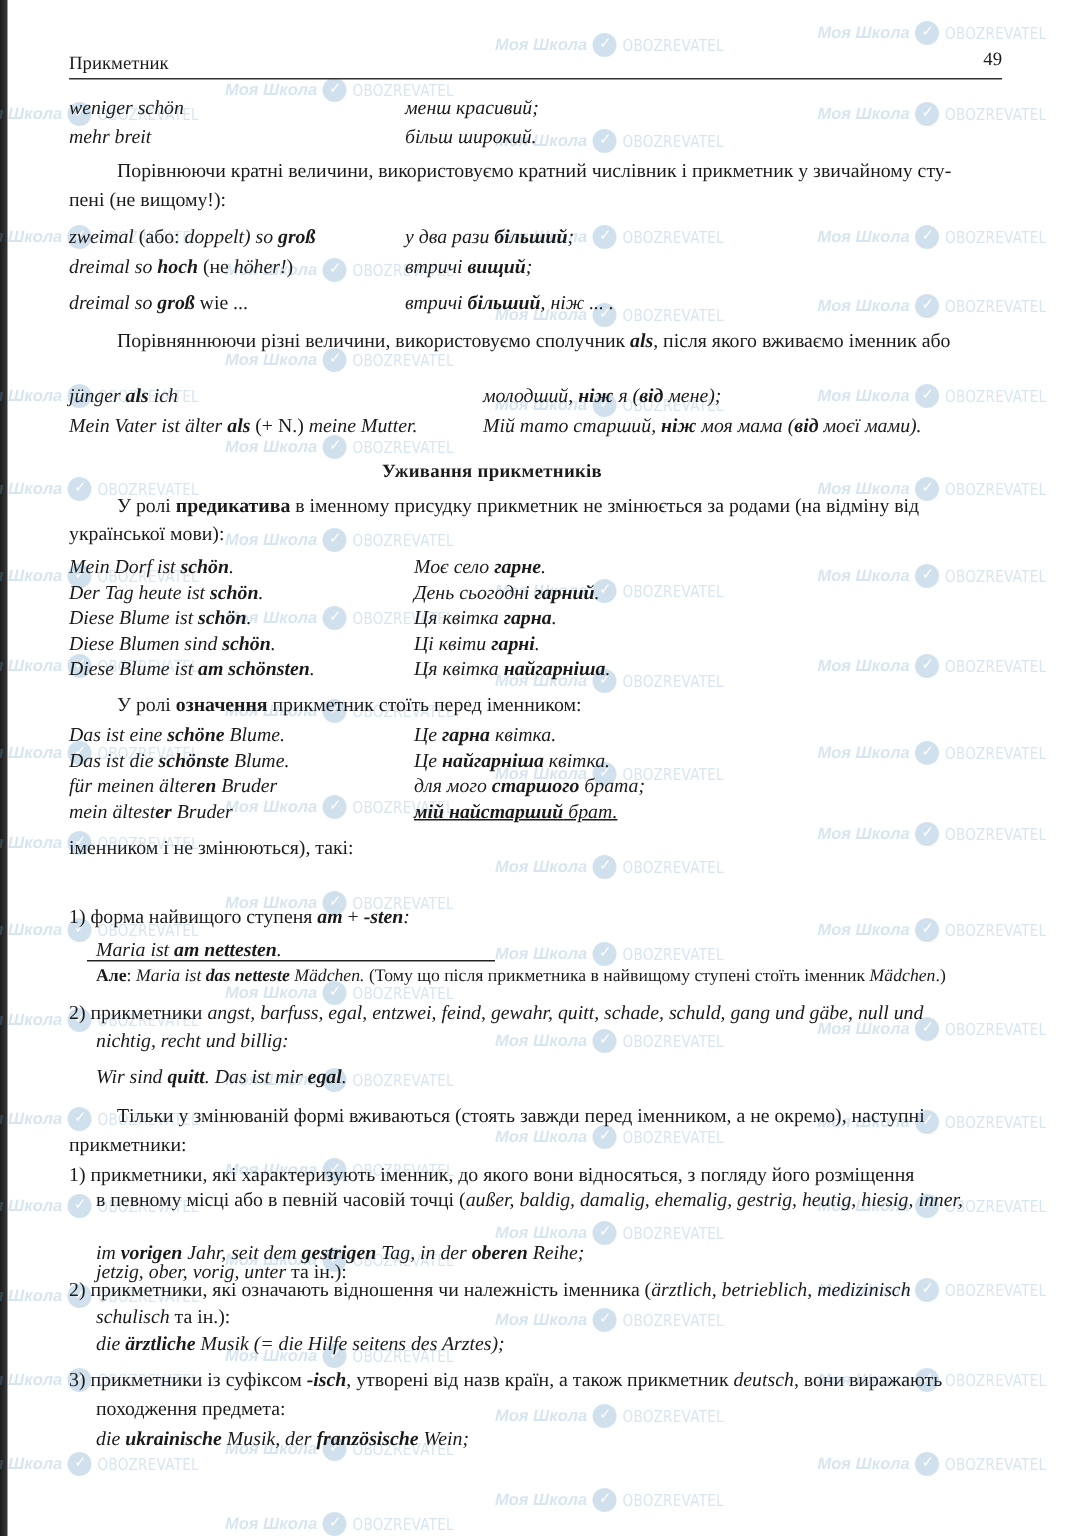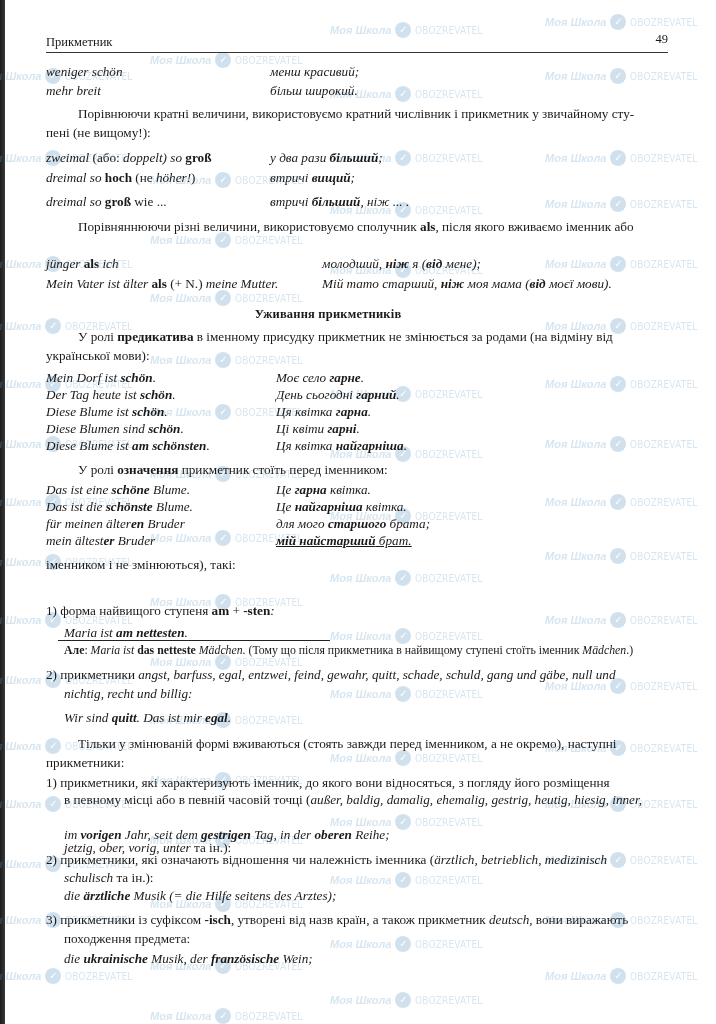--- a/index.html
+++ b/index.html
@@ -66,21 +66,21 @@
       width: 622px;
       height: 18px;
       border-bottom: 1px solid #333;
     }
     .running-head .rh-title { position: absolute; left: 0; top: 1px; font-size: 12.5px; }
     .running-head .rh-num { position: absolute; right: 0; top: -2px; font-size: 12.5px; }
 
     .line { position: absolute; white-space: nowrap; line-height: 16px; }
     .it { font-style: italic; }
     .b { font-weight: bold; }
-    .ital-b { font-weight: bold; }
+    .ital-b { font-style: italic; font-weight: bold; }
     .para { position: absolute; left: 46px; width: 622px; line-height: 19px; text-align: justify; }
     .para .indent { padding-left: 32px; }
     .section-title {
       position: absolute;
       left: 0; width: 656px;
       top: 307px;
       text-align: center;
       font-weight: bold;
       font-size: 12.5px;
       letter-spacing: 0.2px;
@@ -457,21 +457,21 @@
   <div class="line" style="left:46px;top:256px;">
     <span class="it">jünger </span><span class="ital-b">als</span><span class="it"> ich</span>
   </div>
   <div class="line it" style="left:322px;top:256px;">
     <span>молодший, </span><span class="b">ніж</span><span> я (</span><span class="b">від</span><span> мене);</span>
   </div>
   <div class="line" style="left:46px;top:276px;">
     <span class="it">Mein Vater ist älter </span><span class="ital-b">als</span><span> (+ N.) </span><span class="it">meine Mutter.</span>
   </div>
   <div class="line it" style="left:322px;top:276px;">
-    <span>Мій тато старший, </span><span class="b">ніж</span><span> моя мама (</span><span class="b">від</span><span> моєї мови).</span>
+    <span>Мій тато старший, </span><span class="b">ніж</span><span> моя мама (</span><span class="b">від</span><span> моєї мами).</span>
   </div>
 
   <div class="section-title">Уживання прикметників</div>
 
   <div class="para" style="top:327px;">
     <div class="indent"><span>У ролі </span><span class="b">предикатива</span><span> в іменному присудку прикметник не змінюється за родами (на відміну від</span></div>
     <div>української мови):</div>
   </div>
   <div class="line it" style="left:46px;top:370px;"><span>Mein Dorf ist </span><span class="b">schön</span><span>.</span></div>
   <div class="line it" style="left:276px;top:370px;"><span>Моє село </span><span class="b">гарне</span><span>.</span></div>

